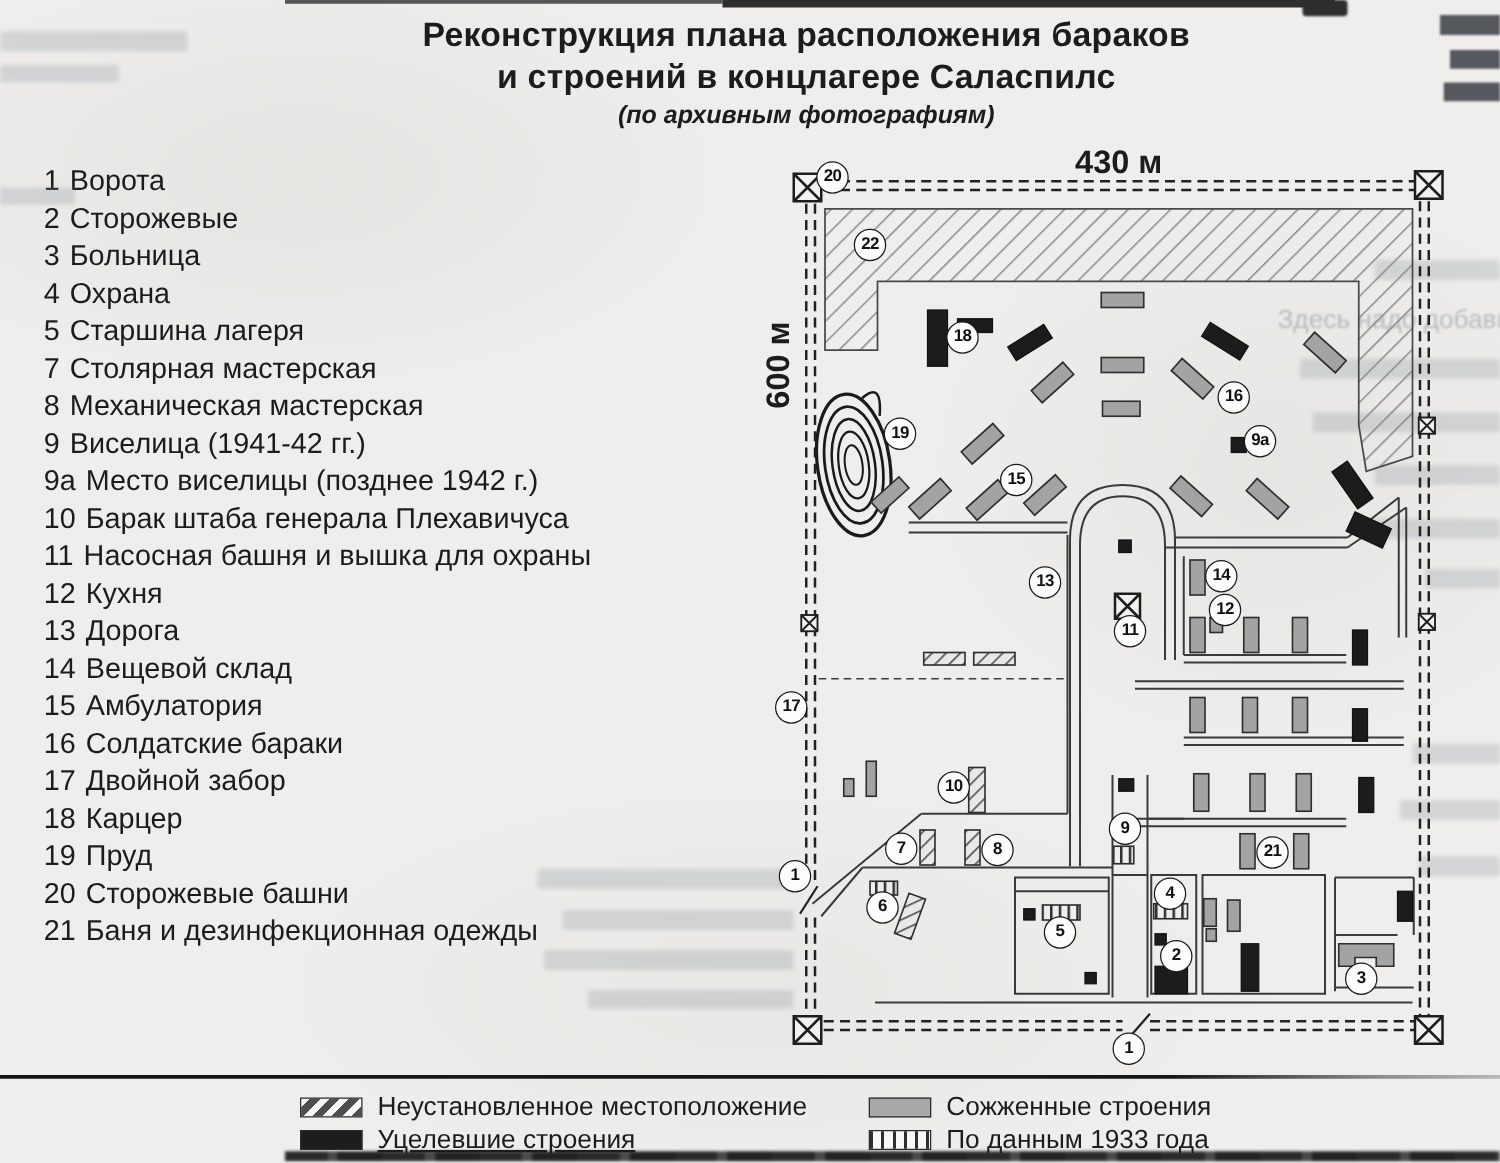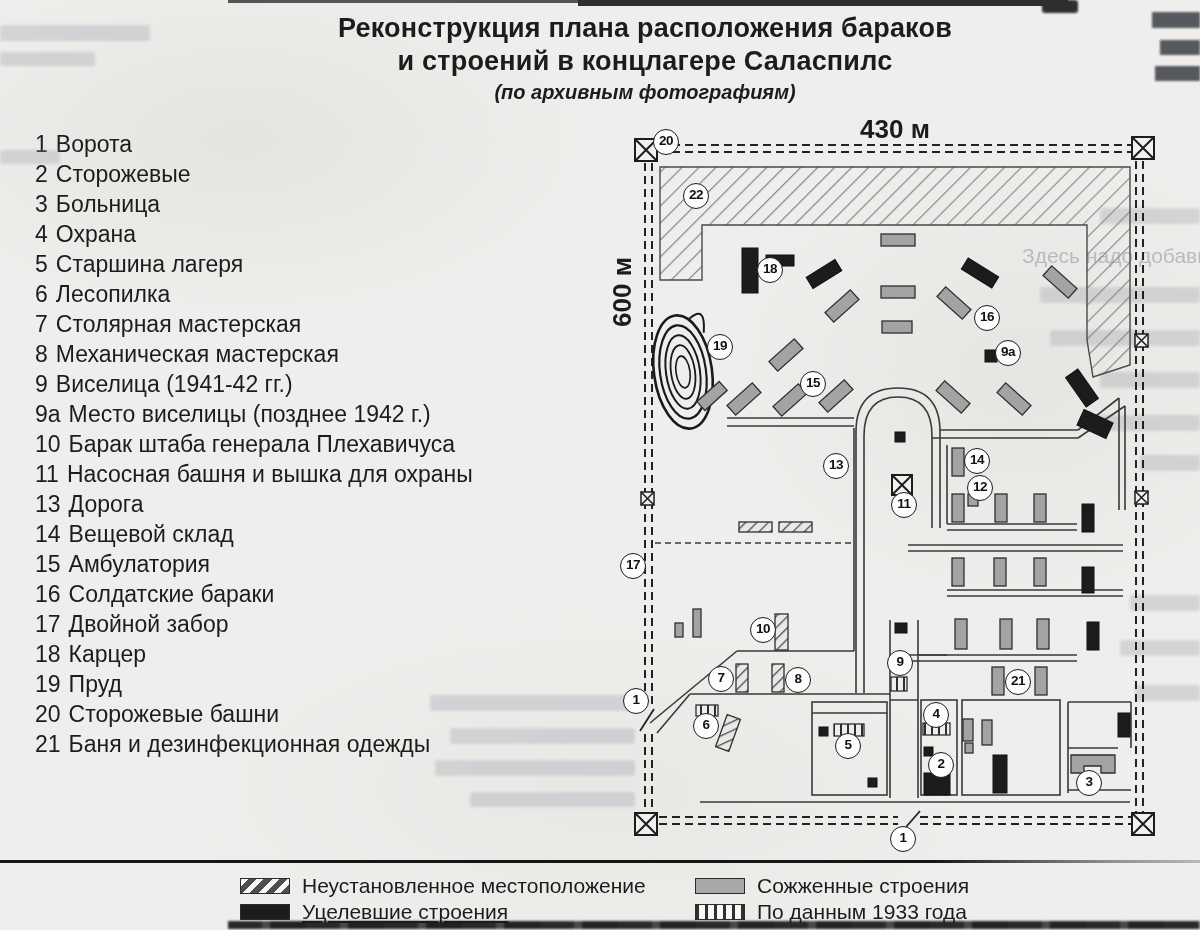--- a/index.html
+++ b/index.html
@@ -78,27 +78,27 @@
   <div class="title-l2">и строений в концлагере Саласпилс</div>
   <div class="title-l3">(по архивным фотографиям)</div>
 </div>
 
 <div class="abs plan-list">
   <div class="plan-item"><span class="n">1</span><span>Ворота</span></div>
   <div class="plan-item"><span class="n">2</span><span>Сторожевые</span></div>
   <div class="plan-item"><span class="n">3</span><span>Больница</span></div>
   <div class="plan-item"><span class="n">4</span><span>Охрана</span></div>
   <div class="plan-item"><span class="n">5</span><span>Старшина лагеря</span></div>
-  <div class="plan-item"><span class="n">6</span><span>Лесопилка</span></div>
   <div class="plan-item"><span class="n">7</span><span>Столярная мастерская</span></div>
   <div class="plan-item"><span class="n">8</span><span>Механическая мастерская</span></div>
   <div class="plan-item"><span class="n">9</span><span>Виселица (1941-42 гг.)</span></div>
   <div class="plan-item"><span class="n">9а</span><span>Место виселицы (позднее 1942 г.)</span></div>
   <div class="plan-item"><span class="n">10</span><span>Барак штаба генерала Плехавичуса</span></div>
   <div class="plan-item"><span class="n">11</span><span>Насосная башня и вышка для охраны</span></div>
+  <div class="plan-item"><span class="n">12</span><span>Кухня</span></div>
   <div class="plan-item"><span class="n">13</span><span>Дорога</span></div>
   <div class="plan-item"><span class="n">14</span><span>Вещевой склад</span></div>
   <div class="plan-item"><span class="n">15</span><span>Амбулатория</span></div>
   <div class="plan-item"><span class="n">16</span><span>Солдатские бараки</span></div>
   <div class="plan-item"><span class="n">17</span><span>Двойной забор</span></div>
   <div class="plan-item"><span class="n">18</span><span>Карцер</span></div>
   <div class="plan-item"><span class="n">19</span><span>Пруд</span></div>
   <div class="plan-item"><span class="n">20</span><span>Сторожевые башни</span></div>
   <div class="plan-item"><span class="n">21</span><span>Баня и дезинфекционная одежды</span></div>
 </div>

